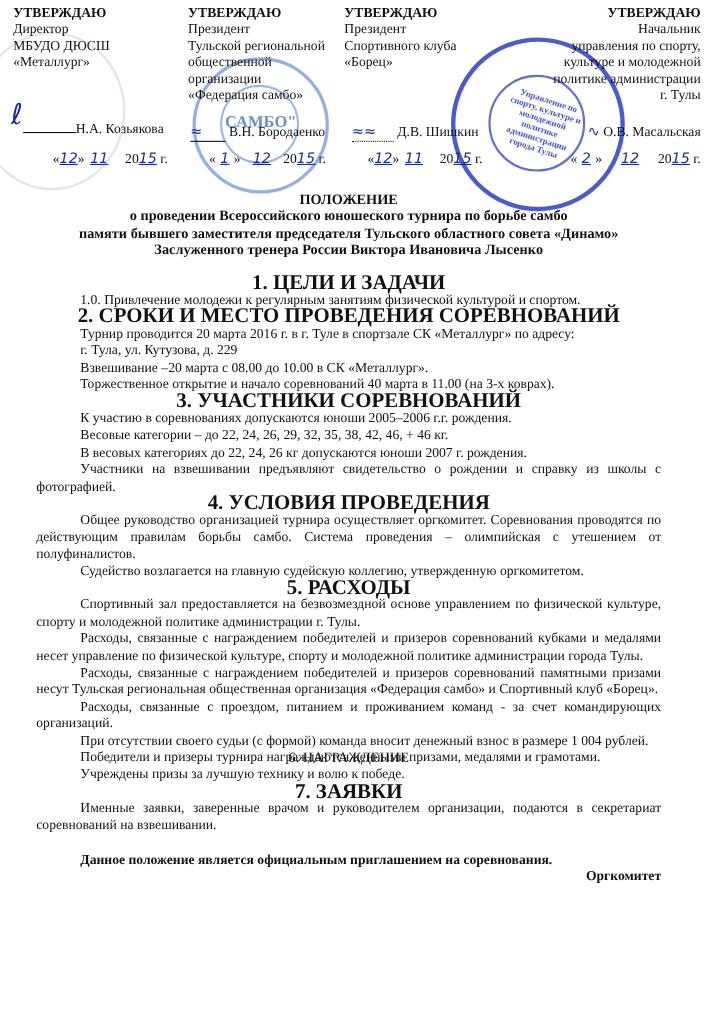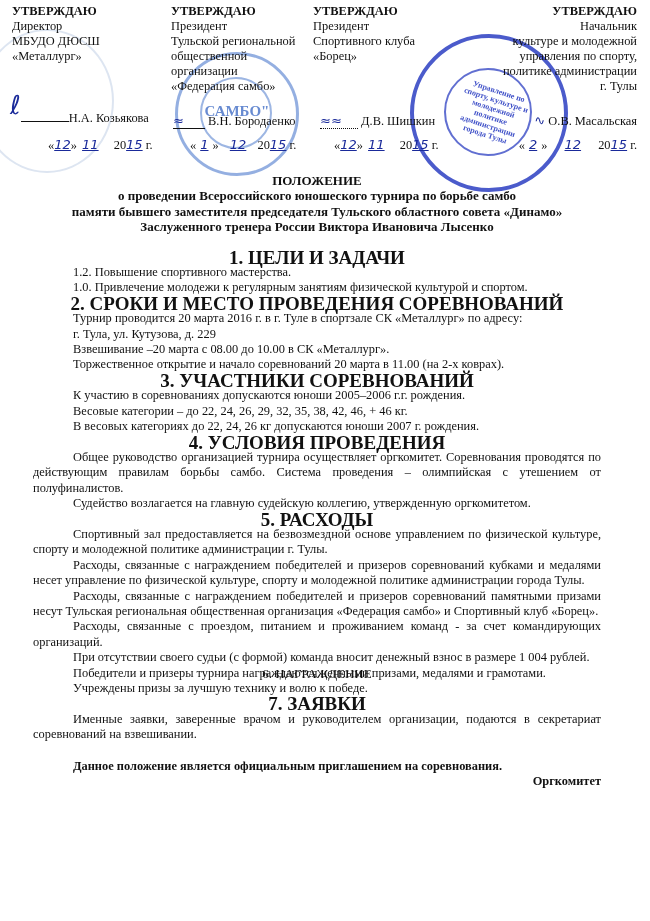--- a/index.html
+++ b/index.html
@@ -80,54 +80,54 @@
   <div class="appr" style="left:320px; top:109px;">
     <span class="hand" style="display:inline-block; width:38px; border-bottom:1px dotted #111;">≈≈</span> <span>Д.В. Шишкин</span>
   </div>
   <div class="appr" style="left:334px; top:133px;">
     «<u class="hand">12</u>» <u class="hand" style="padding:0 12px 0 2px;">11</u> <span>20</span><u class="hand">15</u> <span>г.</span>
   </div>
 
   <div class="appr" style="left:460px; width:177px; text-align:right;">
     <div class="h">УТВЕРЖДАЮ</div>
     <div>Начальник</div>
+    <div>управления по спорту,</div>
     <div>культуре и молодежной</div>
-    <div>управления по спорту,</div>
     <div>политике администрации</div>
     <div>г. Тулы</div>
   </div>
   <div class="appr" style="left:460px; width:177px; top:109px; text-align:right;">
     <span class="hand">∿</span> <span>О.В. Масальская</span>
   </div>
   <div class="appr" style="left:470px; width:167px; top:133px; text-align:right;">
     «<u class="hand" style="padding:0 4px;">2</u>» <u class="hand" style="padding:0 14px;">12</u> <span>20</span><u class="hand">15</u> <span>г.</span>
   </div>
 </div>
 
 <div class="doc">
   <div class="center title">ПОЛОЖЕНИЕ</div>
   <div class="center title">о проведении Всероссийского юношеского турнира по борьбе самбо</div>
   <div class="center title">памяти бывшего заместителя председателя Тульского областного совета «Динамо»</div>
   <div class="center title">Заслуженного тренера России Виктора Ивановича Лысенко</div>
   <div class="gap"></div>
 
   <div class="sec">1. ЦЕЛИ И ЗАДАЧИ</div>
-  <div class="pl">1.2. Повышение спортивного мастерства.</div>
   <div class="pl">1.0. Привлечение молодежи к регулярным занятиям физической культурой и спортом.</div>
 
   <div class="sec">2. СРОКИ И МЕСТО ПРОВЕДЕНИЯ СОРЕВНОВАНИЙ</div>
   <div class="pl">Турнир проводится  20 марта 2016 г. в г. Туле в спортзале СК «Металлург» по адресу:</div>
   <div class="pl">г. Тула, ул. Кутузова, д. 229</div>
   <div class="pl">Взвешивание –20 марта с 08.00 до 10.00 в СК «Металлург».</div>
-  <div class="pl">Торжественное открытие и начало соревнований 20 марта в 11.00 (на 2-х коврах).</div>
+  <div class="pl">Торжественное открытие и начало соревнований 40 марта в 11.00 (на 3-х коврах).</div>
 
   <div class="sec">3. УЧАСТНИКИ СОРЕВНОВАНИЙ</div>
   <div class="pl">К участию в соревнованиях допускаются юноши 2005–2006 г.г. рождения.</div>
   <div class="pl">Весовые категории – до 22, 24, 26, 29, 32, 35, 38, 42, 46, + 46 кг.</div>
   <div class="pl">В весовых категориях до 22, 24, 26 кг допускаются юноши 2007 г. рождения.</div>
+  <p class="p">Участники на взвешивании предъявляют свидетельство о рождении и справку из школы с фотографией.</p>
 
   <div class="sec">4. УСЛОВИЯ ПРОВЕДЕНИЯ</div>
   <p class="p">Общее руководство организацией турнира осуществляет оргкомитет. Соревнования проводятся по действующим правилам борьбы самбо. Система проведения – олимпийская с утешением от полуфиналистов.</p>
   <p class="p">Судейство возлагается на главную судейскую коллегию, утвержденную оргкомитетом.</p>
 
   <div class="sec">5. РАСХОДЫ</div>
   <p class="p">Спортивный зал предоставляется на безвозмездной основе управлением по физической культуре, спорту и молодежной политике администрации г. Тулы.</p>
   <p class="p">Расходы, связанные с награждением победителей и призеров соревнований кубками и медалями несет управление по физической культуре, спорту и молодежной политике администрации города Тулы.</p>
   <p class="p">Расходы, связанные с награждением победителей и призеров соревнований памятными призами несут Тульская региональная общественная организация «Федерация самбо» и Спортивный клуб «Борец».</p>
   <p class="p">Расходы, связанные с проездом, питанием и проживанием команд - за счет командирующих организаций.</p>

